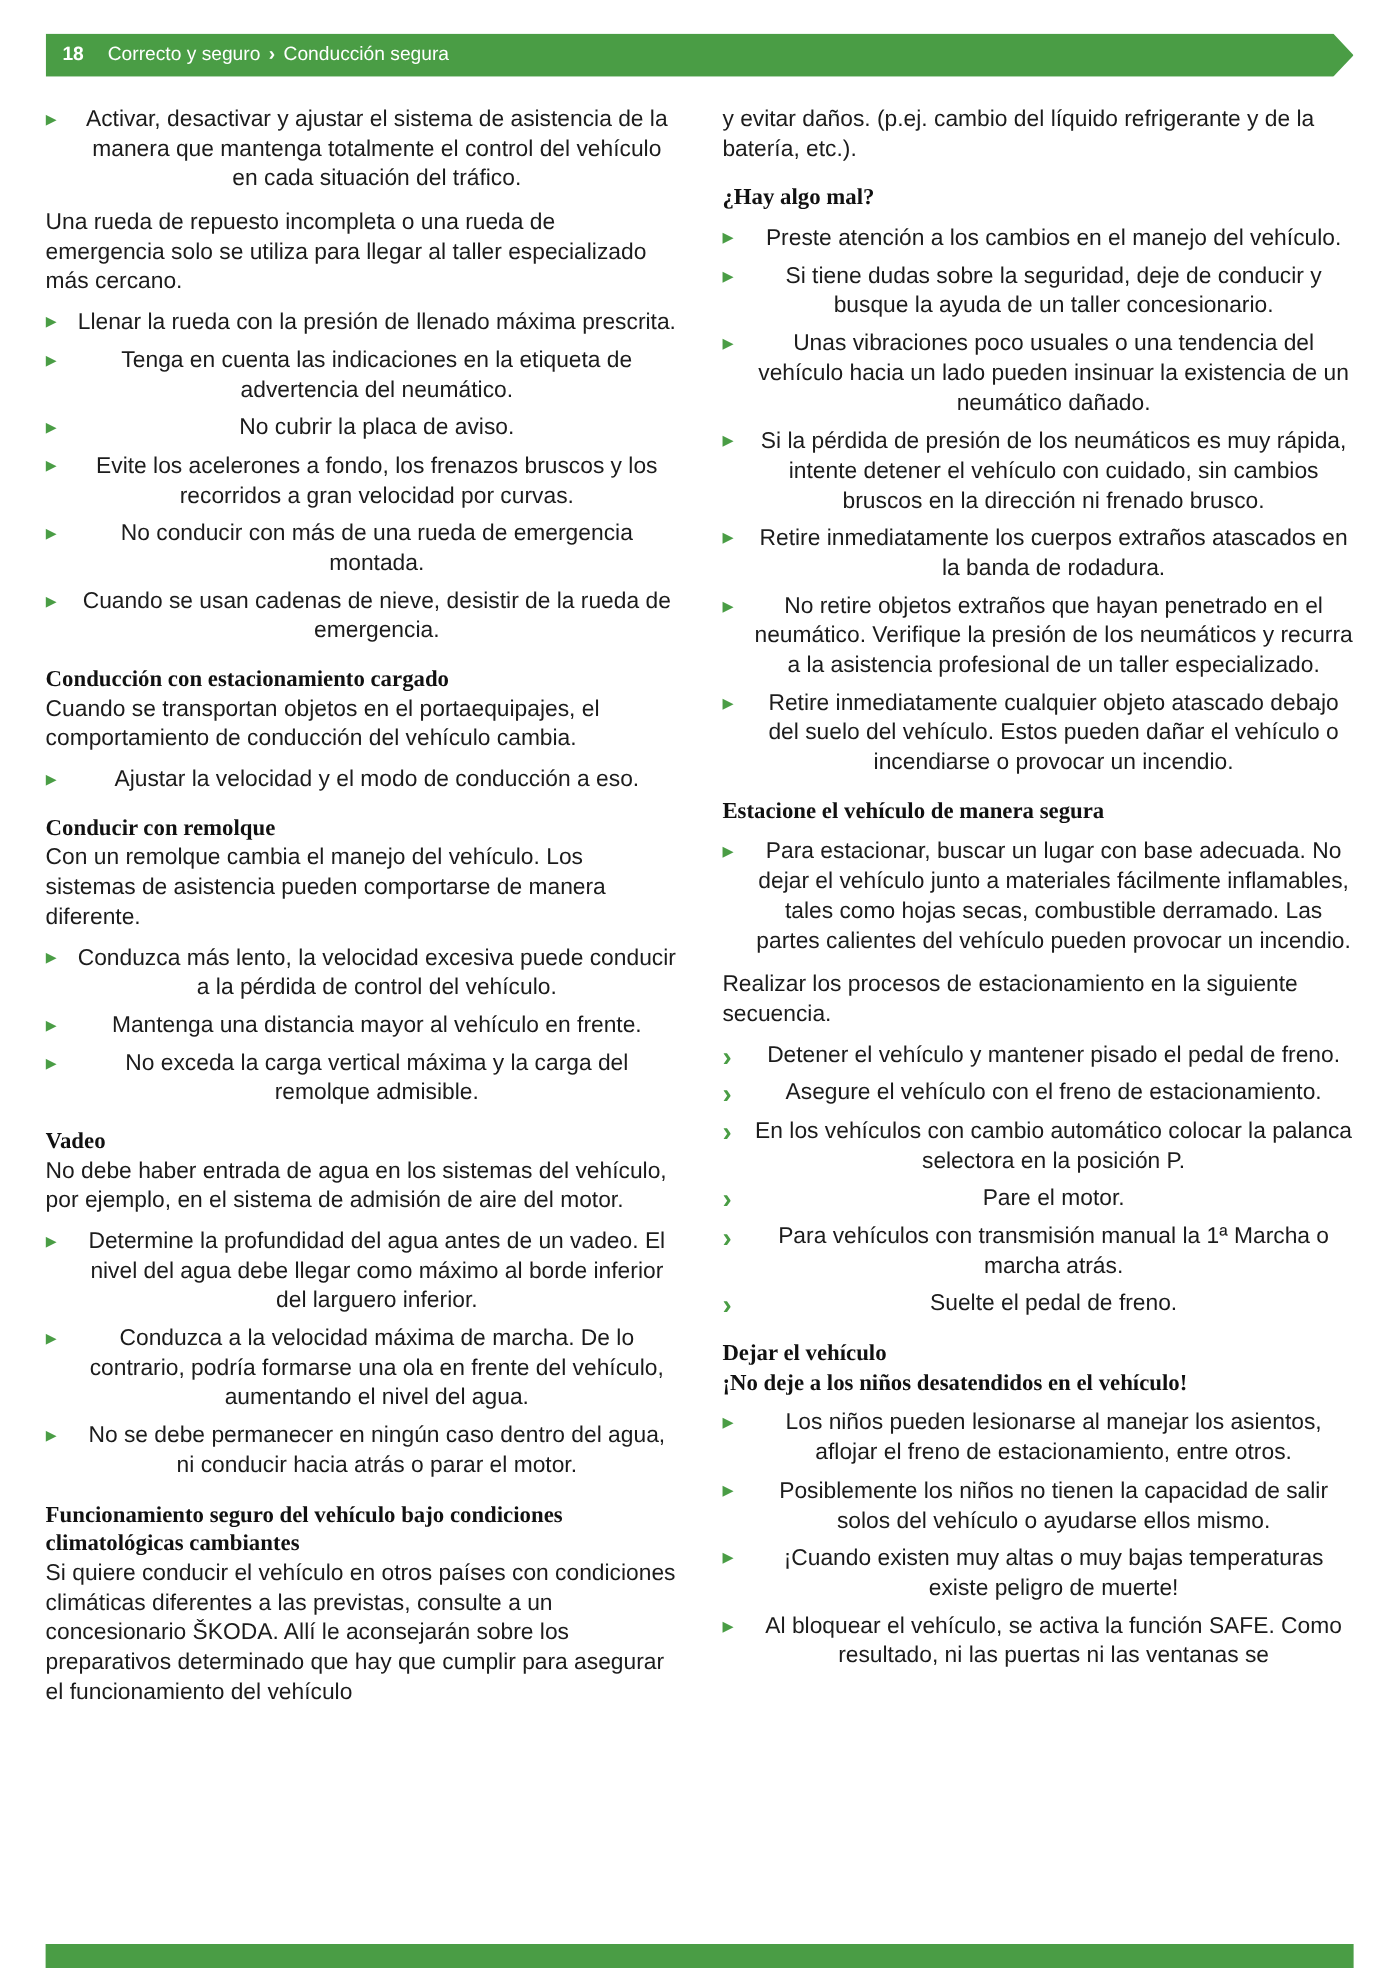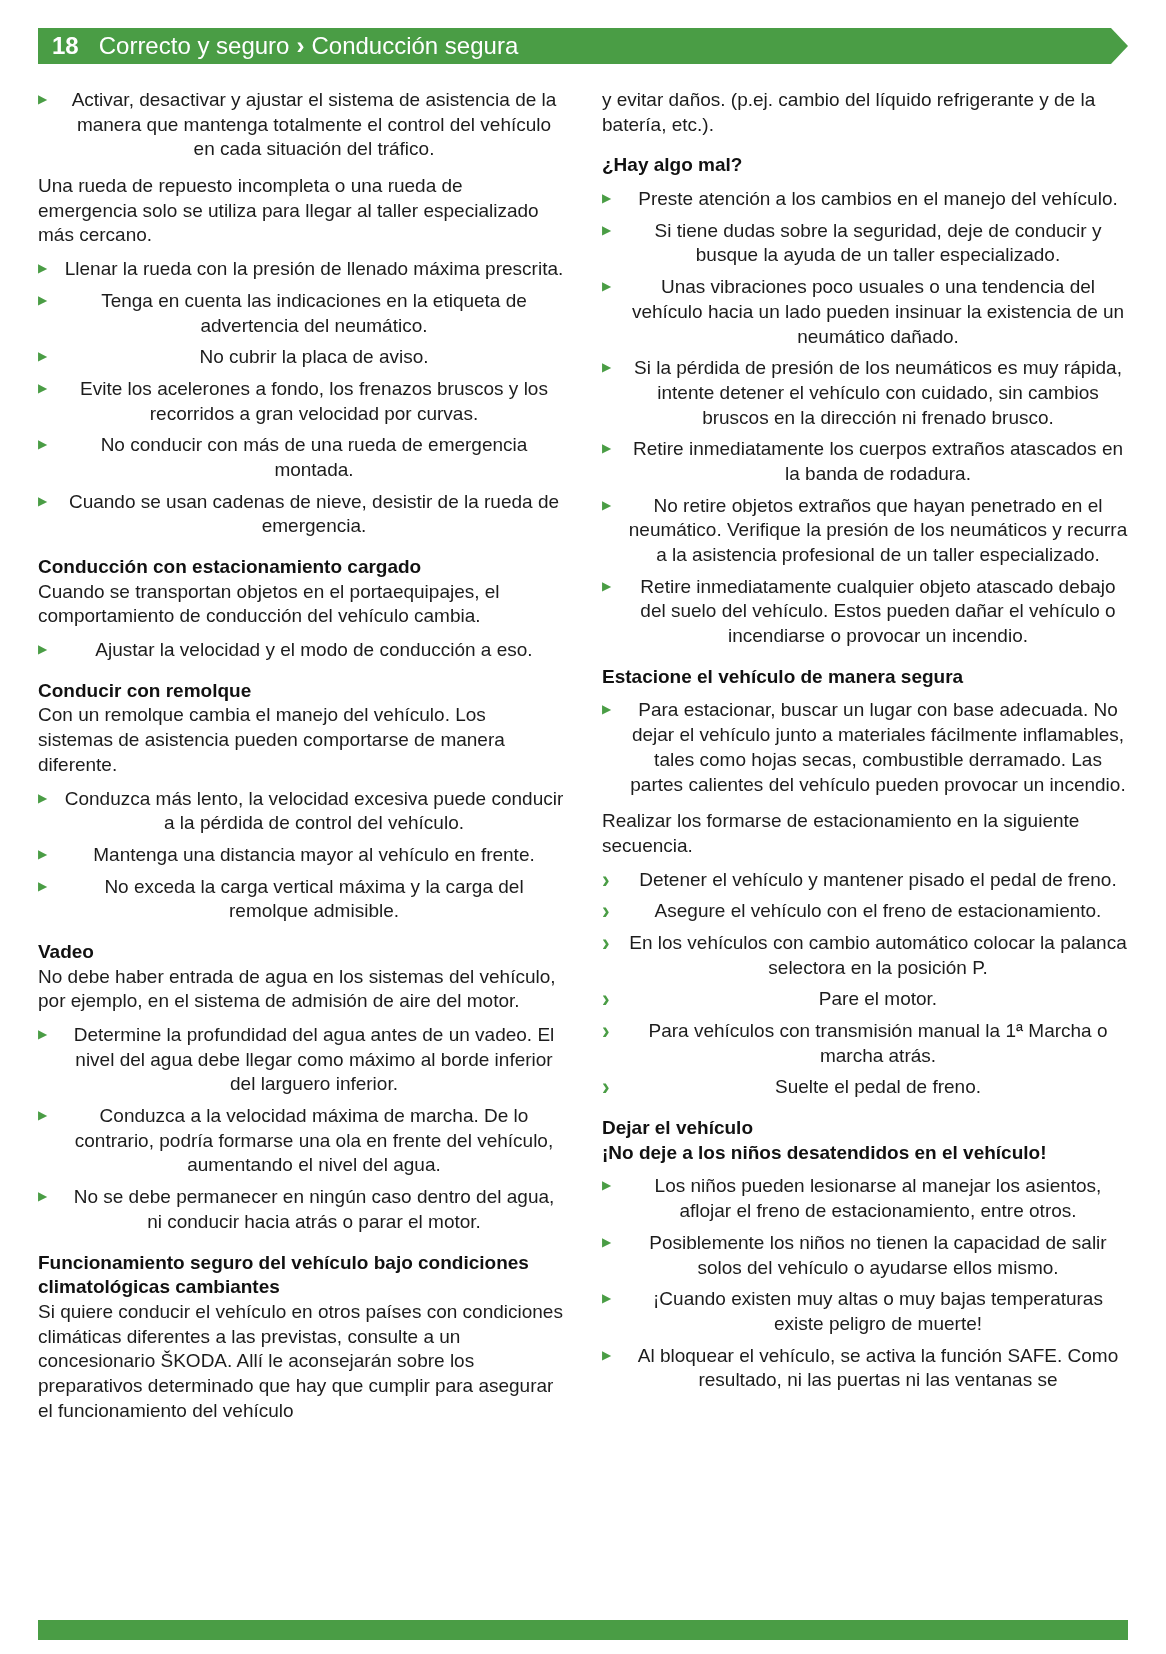--- a/index.html
+++ b/index.html
@@ -17,21 +17,21 @@
   }
 
   
   .topbar {
     height: 36px;
     background: var(--accent, #4a9d45);
     color: #ffffff;
     display: flex;
     align-items: center;
     padding-left: 14px;
-    font-size: 24px;
+    font-size: 16px;
     clip-path: polygon(0 0, calc(100% - 17px) 0, 100% 50%, calc(100% - 17px) 100%, 0 100%);
     flex: 0 0 auto;
   }
   .topbar .pgnum { font-weight: bold; margin-right: 20px; }
   .topbar .crumb-strong { font-weight: normal; }
   .topbar .sep { margin: 0 7px; font-weight: bold; }
 
   
   .content {
     display: flex;
@@ -45,20 +45,21 @@
     font-size: 19px;
     line-height: 1.3;
   }
 
   .blk { margin: 0; }
   .heading {
     font-size: 19px;
     font-weight: bold;
     margin: 16px 0 0 0;
     color: #111111;
+    font-family: Liberation Serif, serif;
   }
   .heading + .heading { margin-top: 0; }
   .para { margin-top: 12px; }
   .heading + .para { margin-top: 0; }
   .col > .blk:first-child { margin-top: 0; }
 
   ul.list {
     list-style: none;
     margin: 9px 0 0 0;
     padding: 0;
@@ -181,21 +182,21 @@
     <section class="col">
         <p class="blk para">y evitar daños. (p.ej. cambio del líquido refrigerante y de la batería, etc.).</p>
         <h2 class="blk heading">¿Hay algo mal?</h2>
         <ul class="blk list arrows">
           <li>
             <span class="marker">▶</span>
             <span class="li-text">Preste atención a los cambios en el manejo del vehículo.</span>
           </li>
           <li>
             <span class="marker">▶</span>
-            <span class="li-text">Si tiene dudas sobre la seguridad, deje de conducir y busque la ayuda de un taller especializado.</span>
+            <span class="li-text">Si tiene dudas sobre la seguridad, deje de conducir y busque la ayuda de un taller concesionario.</span>
           </li>
           <li>
             <span class="marker">▶</span>
             <span class="li-text">Unas vibraciones poco usuales o una tendencia del vehículo hacia un lado pueden insinuar la existencia de un neumático dañado.</span>
           </li>
           <li>
             <span class="marker">▶</span>
             <span class="li-text">Si la pérdida de presión de los neumáticos es muy rápida, intente detener el vehículo con cuidado, sin cambios bruscos en la dirección ni frenado brusco.</span>
           </li>
           <li>
@@ -211,21 +212,21 @@
             <span class="li-text">Retire inmediatamente cualquier objeto atascado debajo del suelo del vehículo. Estos pueden dañar el vehículo o incendiarse o provocar un incendio.</span>
           </li>
         </ul>
         <h2 class="blk heading">Estacione el vehículo de manera segura</h2>
         <ul class="blk list arrows">
           <li>
             <span class="marker">▶</span>
             <span class="li-text">Para estacionar, buscar un lugar con base adecuada. No dejar el vehículo junto a materiales fácilmente inflamables, tales como hojas secas, combustible derramado. Las partes calientes del vehículo pueden provocar un incendio.</span>
           </li>
         </ul>
-        <p class="blk para">Realizar los formarse de estacionamiento en la siguiente secuencia.</p>
+        <p class="blk para">Realizar los procesos de estacionamiento en la siguiente secuencia.</p>
         <ul class="blk list chevrons">
           <li>
             <span class="marker">›</span>
             <span class="li-text">Detener el vehículo y mantener pisado el pedal de freno.</span>
           </li>
           <li>
             <span class="marker">›</span>
             <span class="li-text">Asegure el vehículo con el freno de estacionamiento.</span>
           </li>
           <li>

